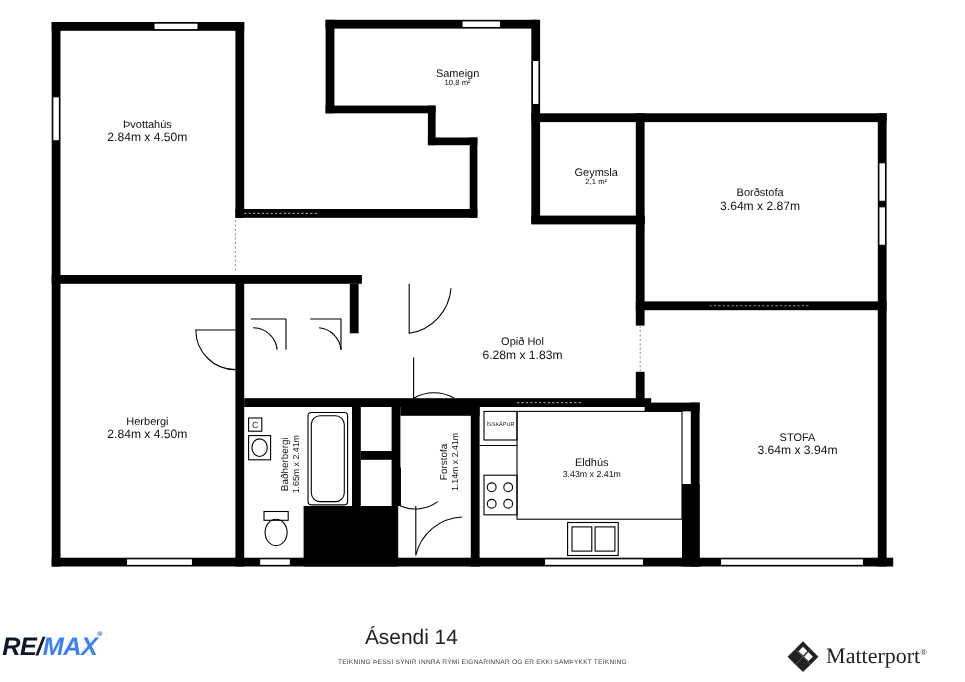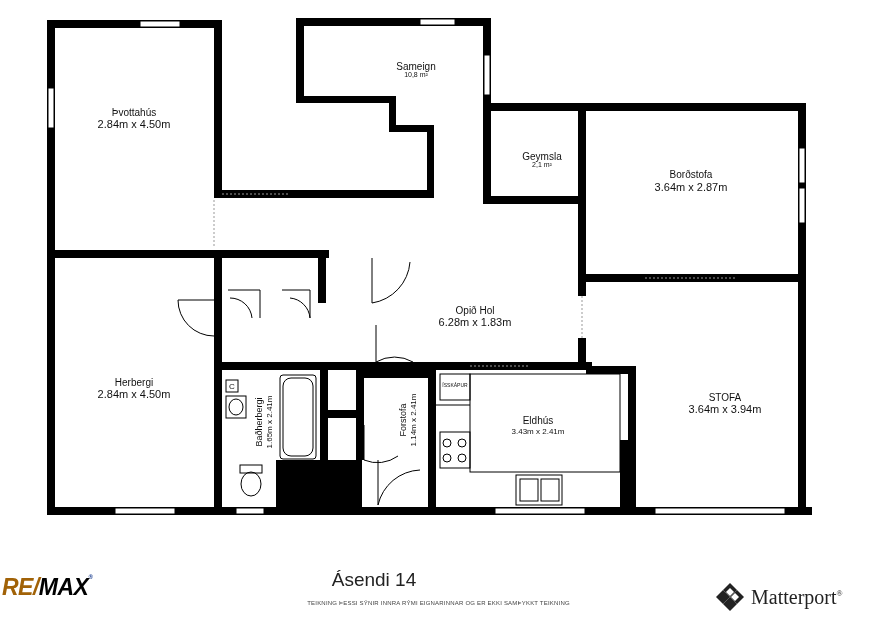--- a/index.html
+++ b/index.html
@@ -7,22 +7,22 @@
     #plan { position: absolute; left: 0; top: 0; }
     .room-name { font-family: "Liberation Sans", sans-serif; font-size: 10px; fill: #111; text-anchor: middle; }
     .room-dim { font-family: "Liberation Sans", sans-serif; font-size: 11px; fill: #111; text-anchor: middle; }
     .room-small { font-family: "Liberation Sans", sans-serif; font-size: 7px; fill: #111; text-anchor: middle; }
     .rot-name { font-family: "Liberation Sans", sans-serif; font-size: 9px; fill: #111; text-anchor: middle; }
     .rot-dim { font-family: "Liberation Sans", sans-serif; font-size: 8px; fill: #111; text-anchor: middle; }
     .tiny { font-family: "Liberation Sans", sans-serif; font-size: 5px; fill: #111; text-anchor: middle; }
     .footer-title { position: absolute; left: 0; width: 748px; top: 569px; text-align: center; font-size: 19px; color: #222; font-family: "Liberation Sans", sans-serif; }
     .footer-disclaimer { position: absolute; left: 0; width: 877px; top: 600px; text-align: center; font-size: 6px; color: #444; letter-spacing: 0.2px; font-family: "Liberation Sans", sans-serif; }
     .remax { position: absolute; left: 2px; top: 574px; font-size: 23px; font-weight: bold; font-style: italic; letter-spacing: -0.5px; font-family: "Liberation Sans", sans-serif; }
-    .remax .r1 { color: #a16207; }
-    .remax .r2 { color: #000000; }
+    .remax .r1 { color: #0f172a; }
+    .remax .r2 { color: #3b82f6; }
     .remax sup { font-size: 6px; color: #1a3d8f; vertical-align: top; }
     .matterport { position: absolute; left: 715px; top: 582px; display: flex; align-items: center; gap: 6px; }
     .matterport .mp-text { font-family: "Liberation Serif", serif; font-size: 20px; color: #222; }
     .matterport .mp-text sup { font-size: 8px; }
   </style>
 </head>
 <body>
 
 <svg id="plan" width="877" height="560" viewBox="0 0 877 560" xmlns="http://www.w3.org/2000/svg">
   <g fill="#000">

